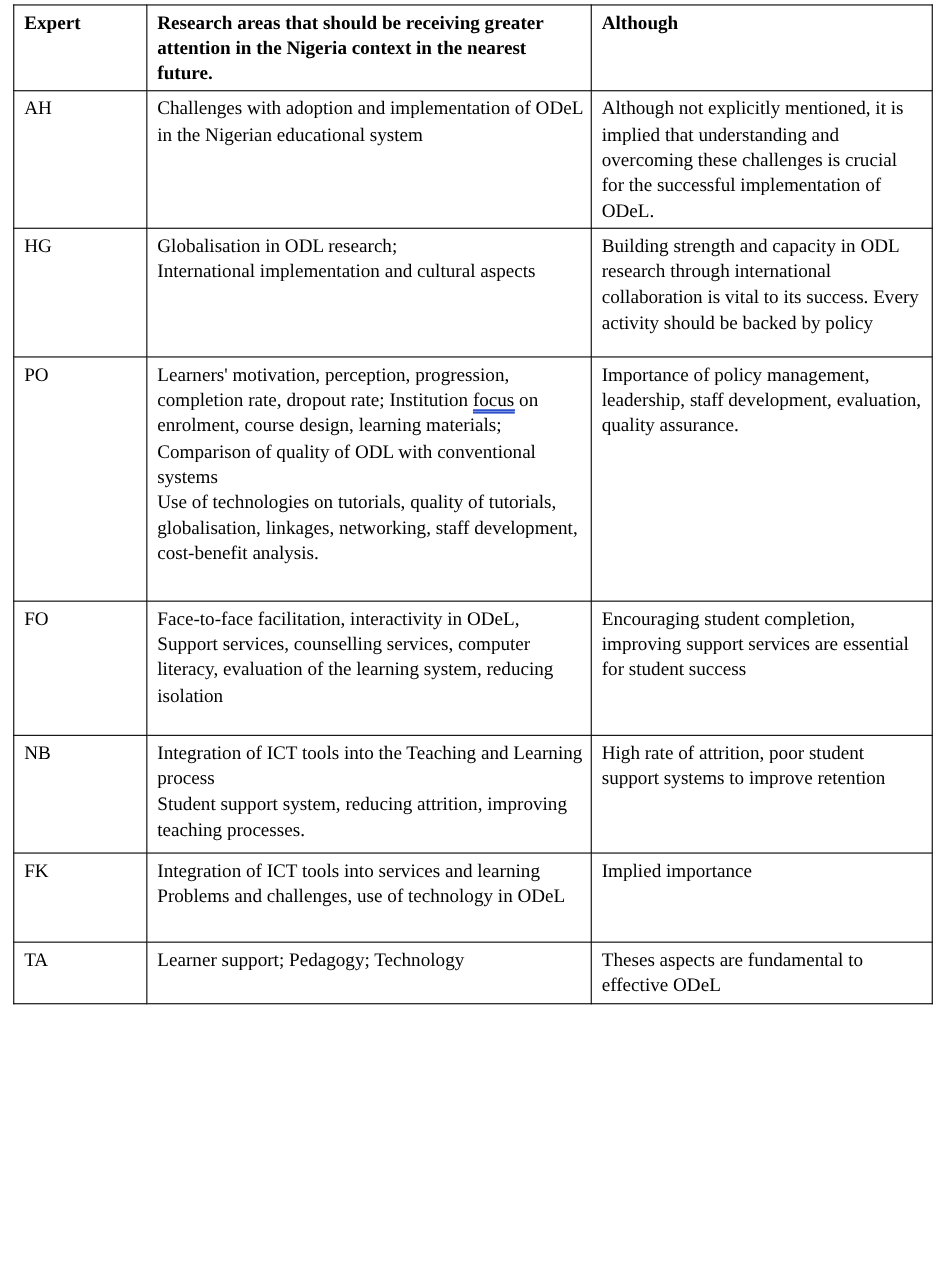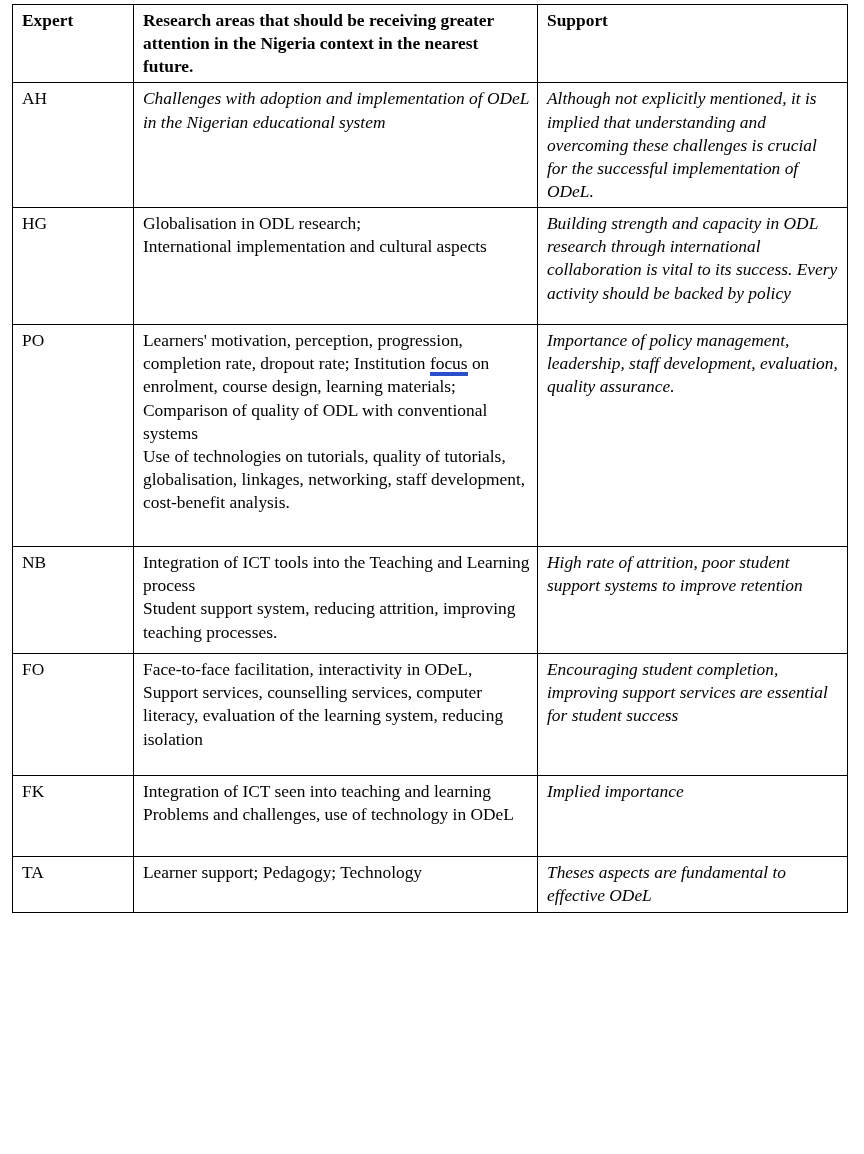--- a/index.html
+++ b/index.html
@@ -45,24 +45,24 @@
     text-align: left;
   }
   table.expert-table th {
     font-weight: bold;
   }
   td.cell-expert {
     padding-left: 9px;
     white-space: nowrap;
   }
   td.cell-areas { padding-left: 11px; }
-  td.cell-reasons { padding-left: 10px; font-style: italic; }
+  td.cell-reasons { padding-left: 10px; }
 
   
-  td.v-center { vertical-align: middle; font-style: italic; }
+  td.v-center { vertical-align: middle; }
 
   .bold { font-weight: normal; }
 
   
   .grammar-flag {
     border-bottom: 2px solid #2b4ecb;
     box-shadow: inset 0 -5px 0 -3px #2b4ecb;
     padding-bottom: 1px;
     text-align: center;
   }
@@ -80,21 +80,21 @@
     <colgroup>
       <col class="c-expert">
       <col class="c-areas">
       <col class="c-reasons">
     </colgroup>
 
     <thead>
       <tr>
         <th class="cell-expert">Expert</th>
         <th class="cell-areas">Research areas that should be receiving greater attention in the Nigeria context in the nearest future.</th>
-        <th class="cell-reasons">Support</th>
+        <th class="cell-reasons">Although</th>
       </tr>
     </thead>
 
     <tbody>
 
       <tr style="height:116px">
         <td class="cell-expert">AH</td>
         <td class="cell-areas v-center">
           <span class="line">Challenges with adoption and implementation of ODeL in the Nigerian educational system</span>
         </td>
@@ -118,46 +118,46 @@
         <td class="cell-expert">PO</td>
         <td class="cell-areas">
           <span class="line"><span>Learners' motivation, perception, progression, completion rate, dropout rate; Institution </span><span class="grammar-flag">focus</span><span> on enrolment, course design, learning materials; Comparison of quality of ODL with conventional systems</span></span>
           <span class="line">Use of technologies on tutorials, quality of tutorials, globalisation, linkages, networking, staff development, cost-benefit analysis.</span>
         </td>
         <td class="cell-reasons">
           <span class="line">Importance of policy management, leadership, staff development, evaluation, quality assurance.</span>
         </td>
       </tr>
 
+      <tr style="height:122px">
+        <td class="cell-expert">FO</td>
+        <td class="cell-areas">
+          <span class="line">Face-to-face facilitation, interactivity in ODeL,</span>
+          <span class="line">Support services, counselling services, computer literacy, evaluation of the learning system, reducing isolation</span>
+        </td>
+        <td class="cell-reasons">
+          <span class="line">Encouraging student completion, improving support services are essential for student success</span>
+        </td>
+      </tr>
+
       <tr style="height:107px">
         <td class="cell-expert">NB</td>
         <td class="cell-areas">
           <span class="line">Integration of ICT tools into the Teaching and Learning process</span>
           <span class="line">Student support system, reducing attrition, improving teaching processes.</span>
         </td>
         <td class="cell-reasons">
           <span class="line">High rate of attrition, poor student support systems to improve retention</span>
         </td>
       </tr>
 
-      <tr style="height:122px">
-        <td class="cell-expert">FO</td>
-        <td class="cell-areas">
-          <span class="line">Face-to-face facilitation, interactivity in ODeL,</span>
-          <span class="line">Support services, counselling services, computer literacy, evaluation of the learning system, reducing isolation</span>
-        </td>
-        <td class="cell-reasons">
-          <span class="line">Encouraging student completion, improving support services are essential for student success</span>
-        </td>
-      </tr>
-
       <tr style="height:81px">
         <td class="cell-expert">FK</td>
         <td class="cell-areas">
-          <span class="line">Integration of ICT seen into teaching and learning Problems and challenges, use of technology in ODeL</span>
+          <span class="line">Integration of ICT tools into services and learning Problems and challenges, use of technology in ODeL</span>
         </td>
         <td class="cell-reasons">
           <span class="line">Implied importance</span>
         </td>
       </tr>
 
 
 
 
       <tr style="height:56px">

